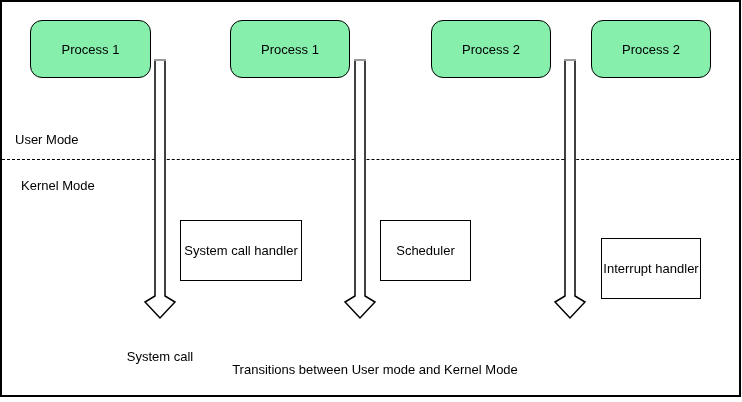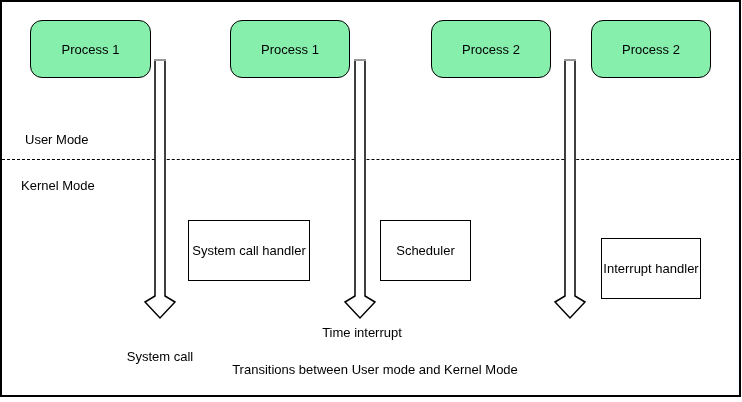--- a/index.html
+++ b/index.html
@@ -29,21 +29,21 @@
     left: 2px; top: 159px;
     width: 737px; height: 0;
     border-top: 1px dashed #000000;
   }
 
   .mode-label {
     position: absolute;
     white-space: nowrap;
     line-height: 15px;
   }
-  .mode-label.user   { left: 25px; top: 132px; }
+  .mode-label.user   { left: 15px; top: 132px; }
   .mode-label.kernel { left: 21px; top: 178px; }
 
   .pbox {
     position: absolute;
     top: 20px;
     height: 58px;
     border: 1.5px solid #000000;
     border-radius: 12px;
     background: #86efac;
     display: flex;
@@ -106,21 +106,21 @@
   <div class="pbox" style="left:230px; width:120px;">
     <span>Process 1</span>
   </div>
   <div class="pbox" style="left:431px; width:120px;">
     <span>Process 2</span>
   </div>
   <div class="pbox" style="left:591px; width:120px;">
     <span>Process 2</span>
   </div>
 
-  <div class="kbox" style="left:180px; width:122px;margin-left:8px;">
+  <div class="kbox" style="left:180px; width:122px;">
     <span>System call handler</span>
   </div>
   <div class="kbox" style="left:380px; width:91px;">
     <span>Scheduler</span>
   </div>
   <div class="kbox" style="left:601px; width:100px;margin-top:18px;">
     <span>Interrupt handler</span>
   </div>
 
   <svg class="arrow" style="left:143px;" width="34" height="262" viewBox="0 0 34 262">
@@ -130,17 +130,16 @@
   <svg class="arrow" style="left:343px;" width="34" height="262" viewBox="0 0 34 262">
     <path d="M12 2 L12 238 L2 244 L17 260 L32 244 L22 238 L22 2" fill="#ffffff" stroke="#000000" stroke-width="1.5"></path>
     <line x1="11" y1="2" x2="23" y2="2" stroke="#999999" stroke-width="2"></line>
   </svg>
   <svg class="arrow" style="left:553px;" width="34" height="262" viewBox="0 0 34 262">
     <path d="M12 2 L12 238 L2 244 L17 260 L32 244 L22 238 L22 2" fill="#ffffff" stroke="#000000" stroke-width="1.5"></path>
     <line x1="11" y1="2" x2="23" y2="2" stroke="#999999" stroke-width="2"></line>
   </svg>
 
   <div class="tlabel" style="left:60px;margin-top:24px;">System call</div>
-  <div class="tlabel" style="left:262px;">Time interrupt</div>
 
   <div class="caption">Transitions between User mode and Kernel Mode</div>
 
 </div>
 
 </body></html>

